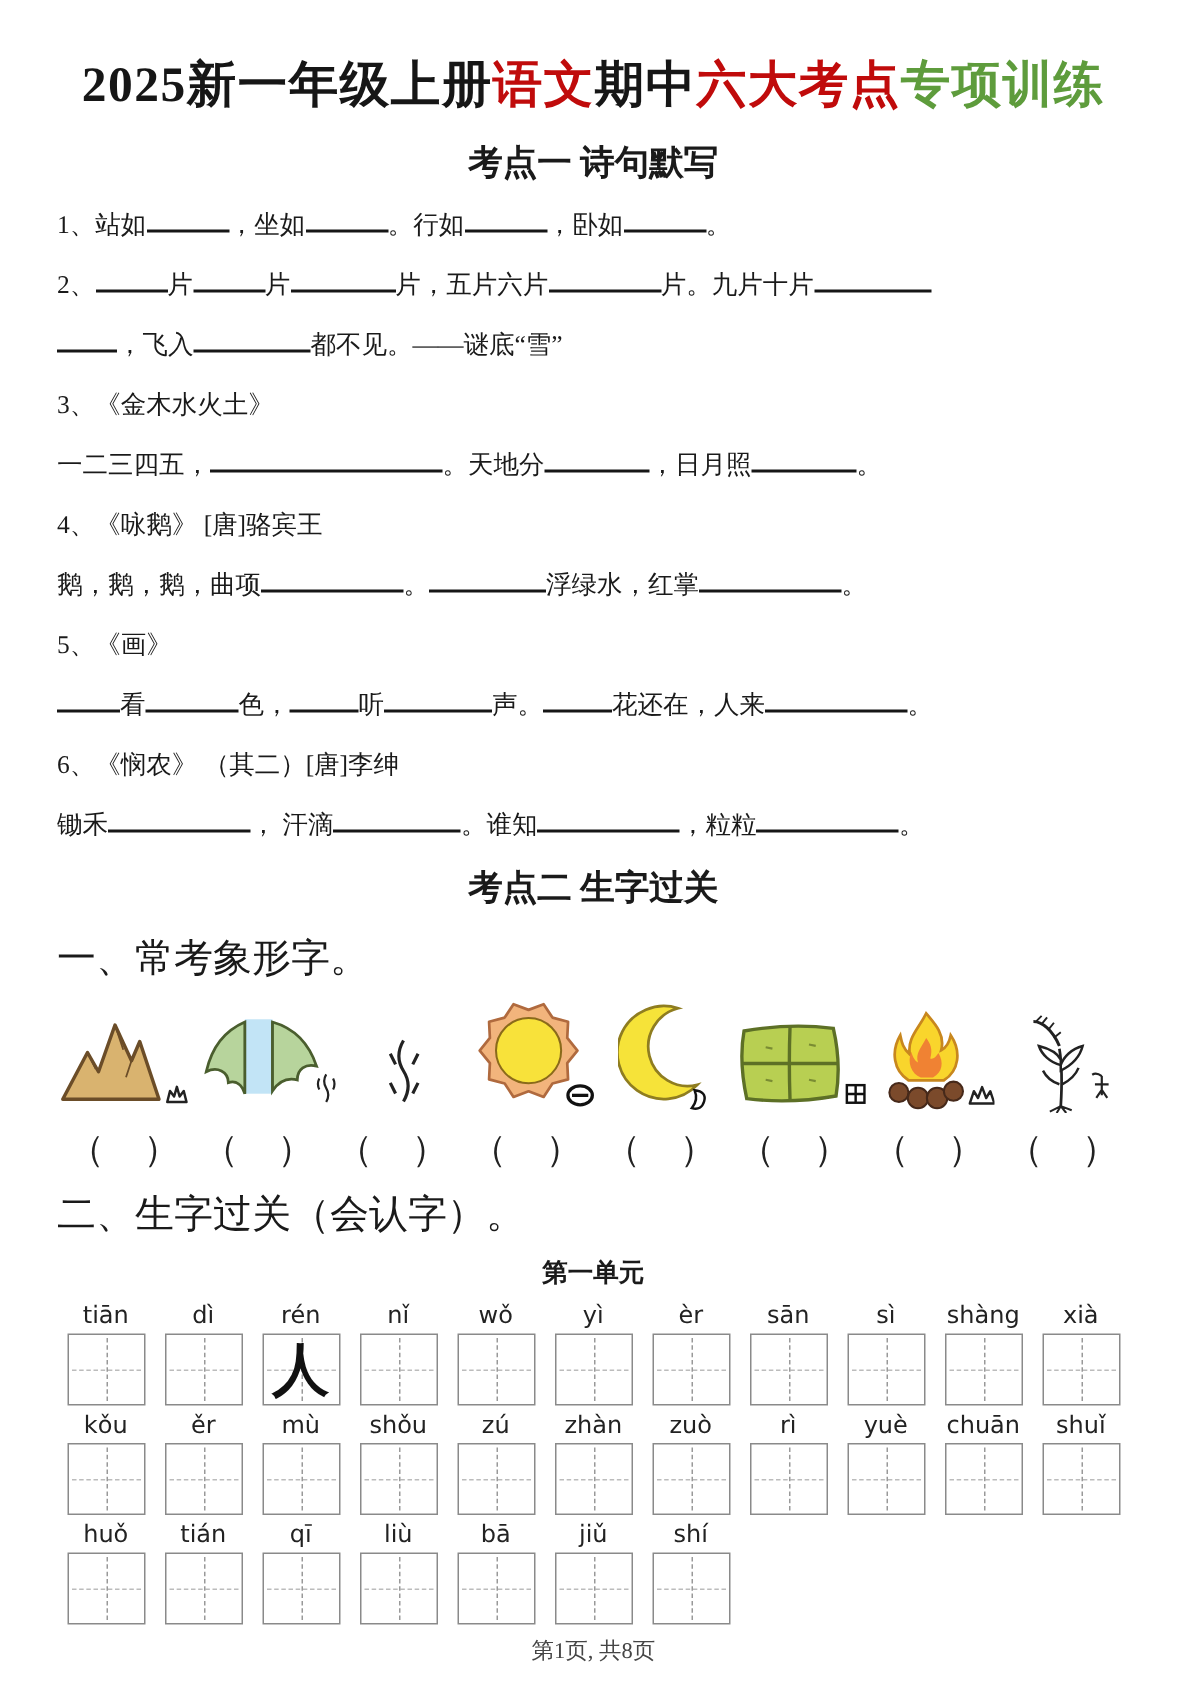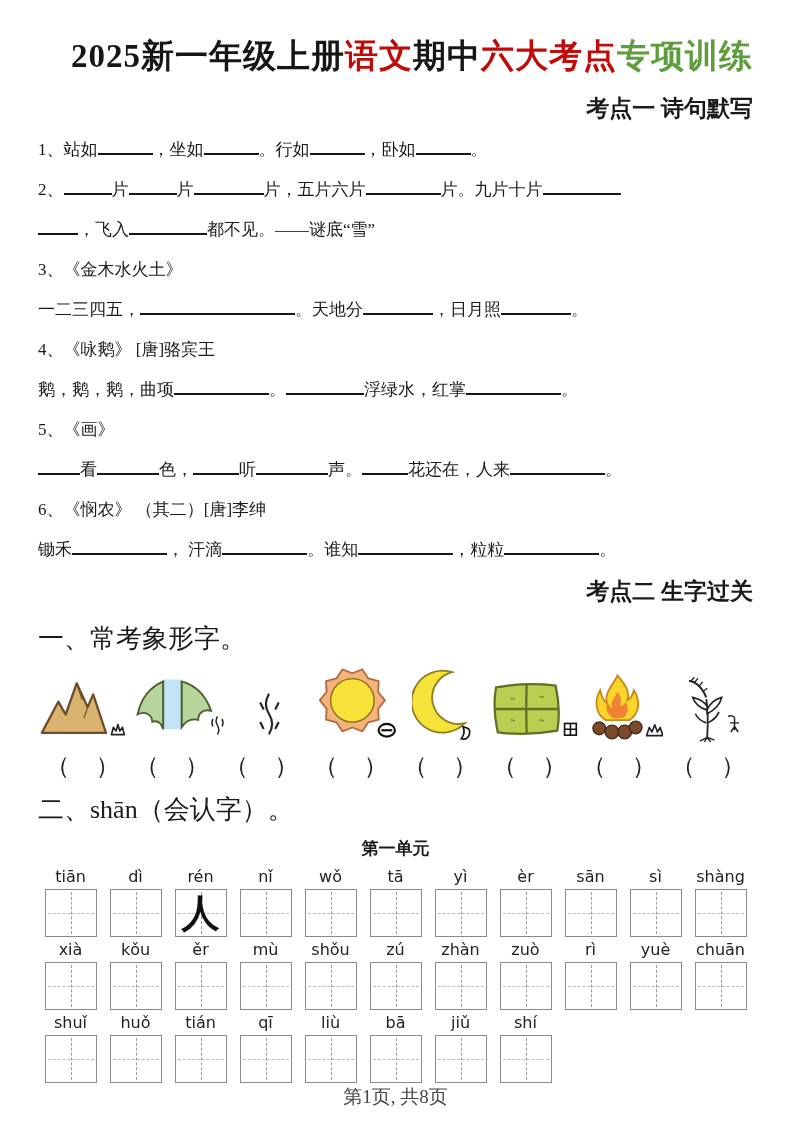--- a/index.html
+++ b/index.html
@@ -1,23 +1,23 @@
 <!DOCTYPE html>
 <html><head>
 <meta charset="utf-8">
 <style>
   html,body{margin:0;padding:0;background:#ffffff;}
   body{width:793px;height:1122px;overflow:hidden;color:#1a1a1a;
        font-family:"Liberation Serif", serif;}
   .page{box-sizing:border-box;width:793px;height:1122px;
         padding:24px 40px 0 38px;display:flex;flex-direction:column;}
 
-  .title{font-size:33px;font-weight:900;text-align:right;
+  .title{font-size:33px;font-weight:900;text-align:center;
          margin:10px 0 8px;letter-spacing:1px;white-space:nowrap;}
-  .sec-heading{font-size:23px;font-weight:bold;text-align:right;margin:6px 0 6px;}
+  .sec-heading{font-size:23px;font-weight:bold;text-align:center;margin:6px 0 6px;}
 
   .qline{font-size:17px;line-height:40px;white-space:nowrap;}
   .blank{display:inline-block;border-bottom:2px solid #161616;height:13px;}
 
   .sub-heading{font-size:26px;margin:8px 0 2px;}
 
   .pic-row{display:flex;justify-content:space-between;align-items:flex-end;
            height:82px;margin-top:2px;}
   .pic-cell{flex:1;display:flex;align-items:flex-end;justify-content:center;}
 
@@ -30,21 +30,21 @@
   .pinyin-grid{display:grid;grid-template-columns:repeat(11,1fr);margin-top:2px;}
   .py-cell{display:flex;flex-direction:column;align-items:center;}
   .syl{font-family:"DejaVu Sans", sans-serif;font-size:16px;color:#222;
        margin:4px 0 3px;line-height:18px;}
   .box{position:relative;width:50px;height:46px;border:1px solid #8a8a8a;background:#fff;}
   .box .hline{position:absolute;left:2px;right:2px;top:50%;border-top:1.5px dashed #bcbcbc;}
   .box .vline{position:absolute;top:2px;bottom:2px;left:50%;border-left:1.5px dashed #999;}
   .box .ch{position:absolute;inset:0;display:flex;align-items:center;justify-content:center;
            font-size:38px;font-weight:bold;color:#111;}
 
-  .footer{margin-top:auto;text-align:center;font-size:19px;color:#454545;
+  .footer{margin-top:auto;text-align:center;font-size:15px;color:#454545;
           padding-bottom:12px;}
 </style>
 </head>
 <body>
 
 <div class="page">
 
   <h1 class="title"><span style="color: rgb(22, 22, 22);">2025新一年级上册</span><span style="color: rgb(192, 11, 11);">语文</span><span style="color: rgb(22, 22, 22);">期中</span><span style="color: rgb(192, 11, 11);">六大考点</span><span style="color: rgb(94, 156, 60);">专项训练</span></h1>
 
   <h2 class="sec-heading">考点一 诗句默写</h2>
@@ -141,21 +141,21 @@
       <div class="paren-pair"><span>（</span><span class="paren-gap"></span><span>）</span></div>
       <div class="paren-pair"><span>（</span><span class="paren-gap"></span><span>）</span></div>
       <div class="paren-pair"><span>（</span><span class="paren-gap"></span><span>）</span></div>
       <div class="paren-pair"><span>（</span><span class="paren-gap"></span><span>）</span></div>
       <div class="paren-pair"><span>（</span><span class="paren-gap"></span><span>）</span></div>
       <div class="paren-pair"><span>（</span><span class="paren-gap"></span><span>）</span></div>
       <div class="paren-pair"><span>（</span><span class="paren-gap"></span><span>）</span></div>
       <div class="paren-pair"><span>（</span><span class="paren-gap"></span><span>）</span></div>
     </div>
 
-  <div class="sub-heading">二、shān（会认字）。</div>
+  <div class="sub-heading">二、生字过关（会认字）。</div>
 
   <div class="unit-heading">第一单元</div>
 
   <div class="pinyin-grid" id="pinyin-grid">
       <div class="py-cell">
         <div class="syl">tiān</div>
         <div class="box">
           <div class="hline"></div>
           <div class="vline"></div>
         </div>
@@ -177,27 +177,20 @@
       </div>
       <div class="py-cell">
         <div class="syl">nǐ</div>
         <div class="box">
           <div class="hline"></div>
           <div class="vline"></div>
         </div>
       </div>
       <div class="py-cell">
         <div class="syl">wǒ</div>
-        <div class="box">
-          <div class="hline"></div>
-          <div class="vline"></div>
-        </div>
-      </div>
-      <div class="py-cell">
-        <div class="syl">tā</div>
         <div class="box">
           <div class="hline"></div>
           <div class="vline"></div>
         </div>
       </div>
       <div class="py-cell">
         <div class="syl">yì</div>
         <div class="box">
           <div class="hline"></div>
           <div class="vline"></div>

